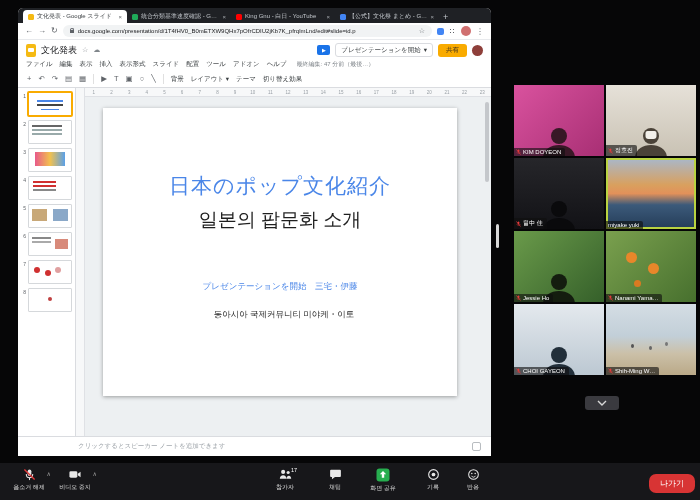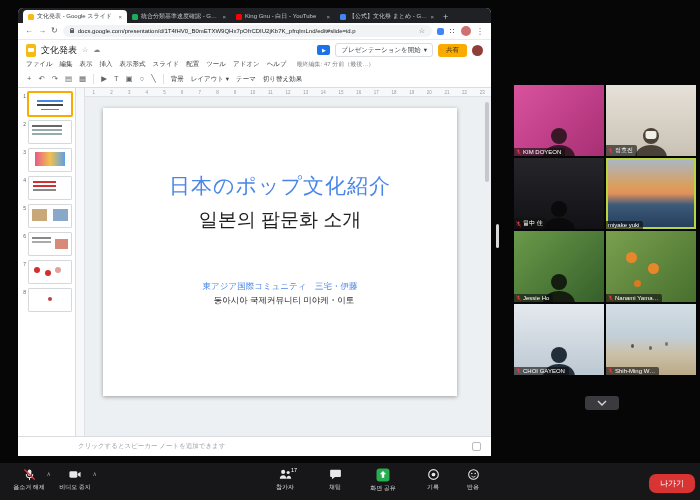--- a/index.html
+++ b/index.html
@@ -87,21 +87,21 @@
   .ruler-h { position:absolute; left:9px; top:0; right:0; height:9px; background:#f7f8f9;
              border-bottom:1px solid #dfe1e5; display:flex; align-items:flex-end; font-size:4.5px;
              color:#9aa0a6; padding-bottom:1px; }
   .ruler-h .rn { flex:1; text-align:center; }
   .ruler-v { position:absolute; left:0; top:0; bottom:0; width:9px; background:#f7f8f9; border-right:1px solid #dfe1e5; }
   .slide { position:absolute; left:27px; top:20px; width:354px; height:288px; background:#fff;
            box-shadow:0 1px 4px rgba(0,0,0,.35); text-align:center; }
   .slide-title-ja { margin-top:64px; font-size:21px; letter-spacing:1px; color:#4a86e8; }
   .slide-title-ko { margin-top:7px; font-size:19px; color:#1f1f1f; }
   .slide-sub-ja { margin-top:48px; font-size:8.5px; color:#4a86e8; }
-  .slide-sub-ko { margin-top:2px; font-size:8.5px; color:#1f1f1f;padding-left:8px; }
+  .slide-sub-ko { margin-top:16px; font-size:8.5px; color:#1f1f1f;padding-left:8px; }
   .canvas-scrollbar { position:absolute; right:2px; top:14px; width:4px; height:80px;
                       background:#c4c7cb; border-radius:2px; }
 
   .notes { height:20px; background:#fff; border-top:1px solid #dadce0; display:flex; align-items:center;
            padding:0 10px 0 60px; font-size:6.5px; color:#9aa0a6; flex:none; }
   .notes-btn { margin-left:auto; width:9px; height:9px; border:1px solid #b8bcc0; border-radius:2px; }
 
   .edge-scrollbar { position:absolute; left:496px; top:224px; width:3px; height:24px;
                     background:#d8d8d8; border-radius:2px; }
 
@@ -289,21 +289,21 @@
           <span class="rn">18</span>
           <span class="rn">19</span>
           <span class="rn">20</span>
           <span class="rn">21</span>
           <span class="rn">22</span>
           <span class="rn">23</span>
         </div>
       <div class="slide">
         <div class="slide-title-ja">日本のポップ文化紹介</div>
         <div class="slide-title-ko">일본의 팝문화 소개</div>
-        <div class="slide-sub-ja">東アジア国際コミュニティ　三宅・伊藤</div>
+        <div class="slide-sub-ja">プレゼンテーションを開始　三宅・伊藤</div>
         <div class="slide-sub-ko">동아시아 국제커뮤니티 미야케・이토</div>
       </div>
       <div class="canvas-scrollbar"></div>
     </div>
   </div>
 
   <div class="notes">
     <span>クリックするとスピーカー ノートを追加できます</span>
     <span class="notes-btn"></span>
   </div>

